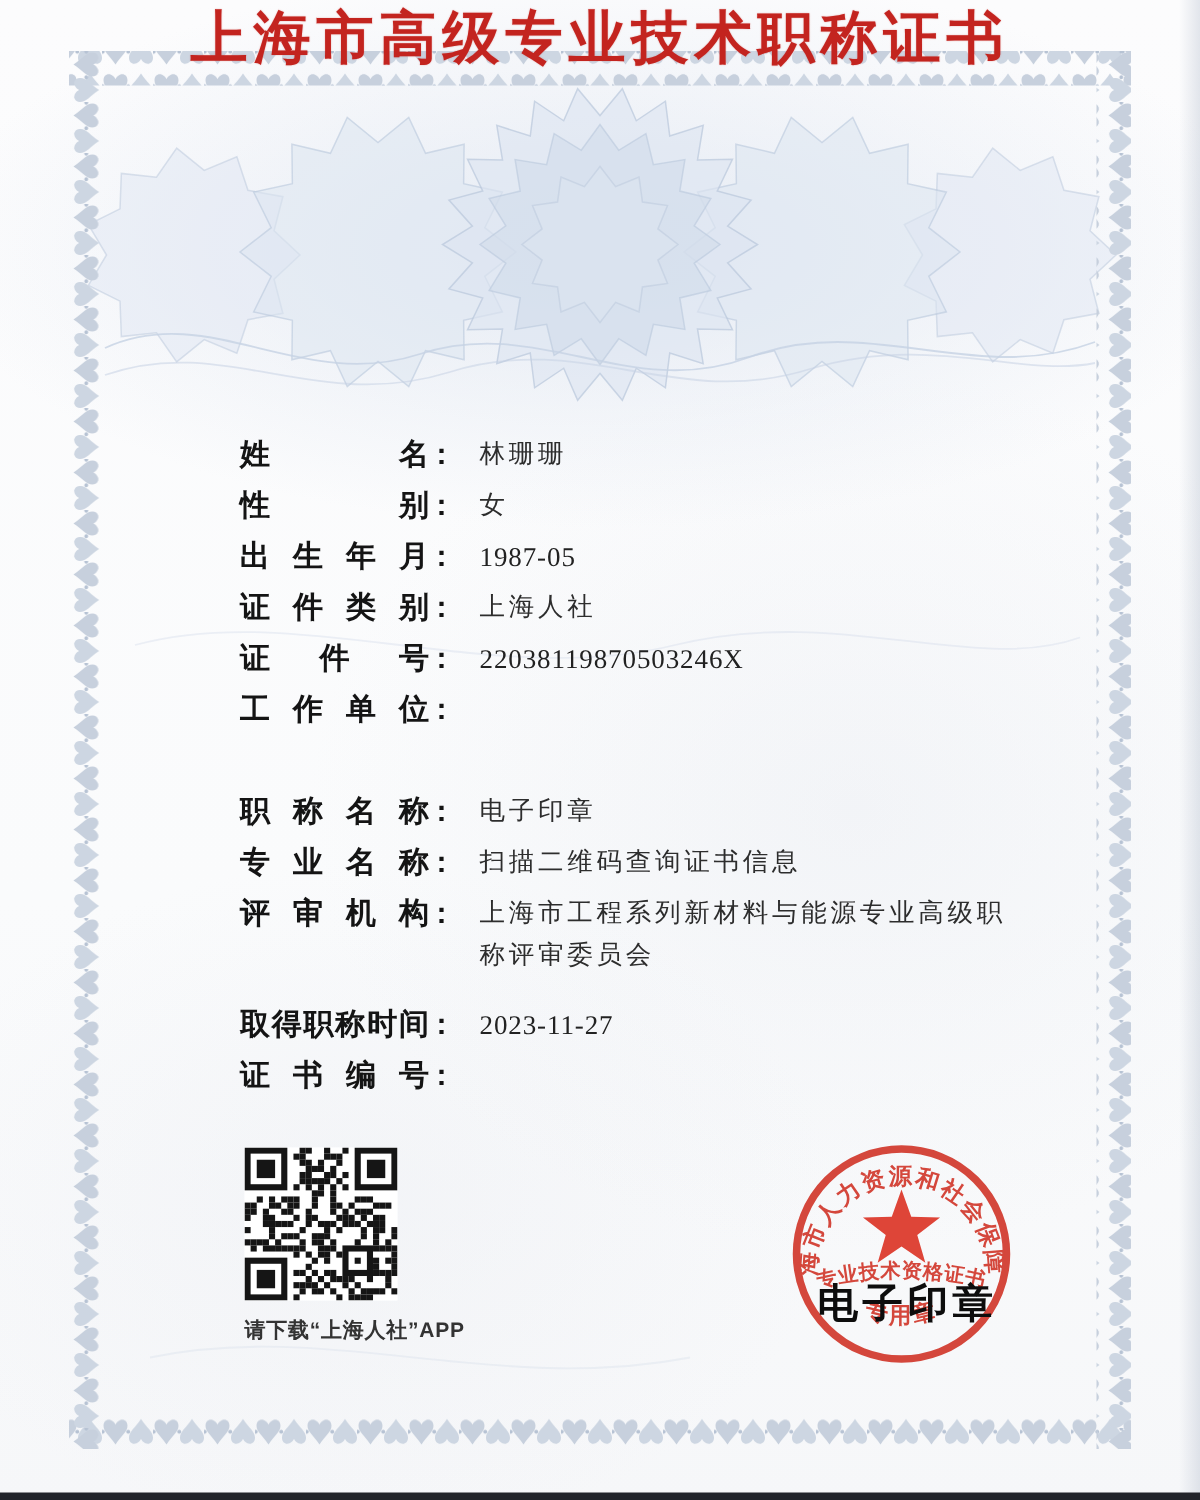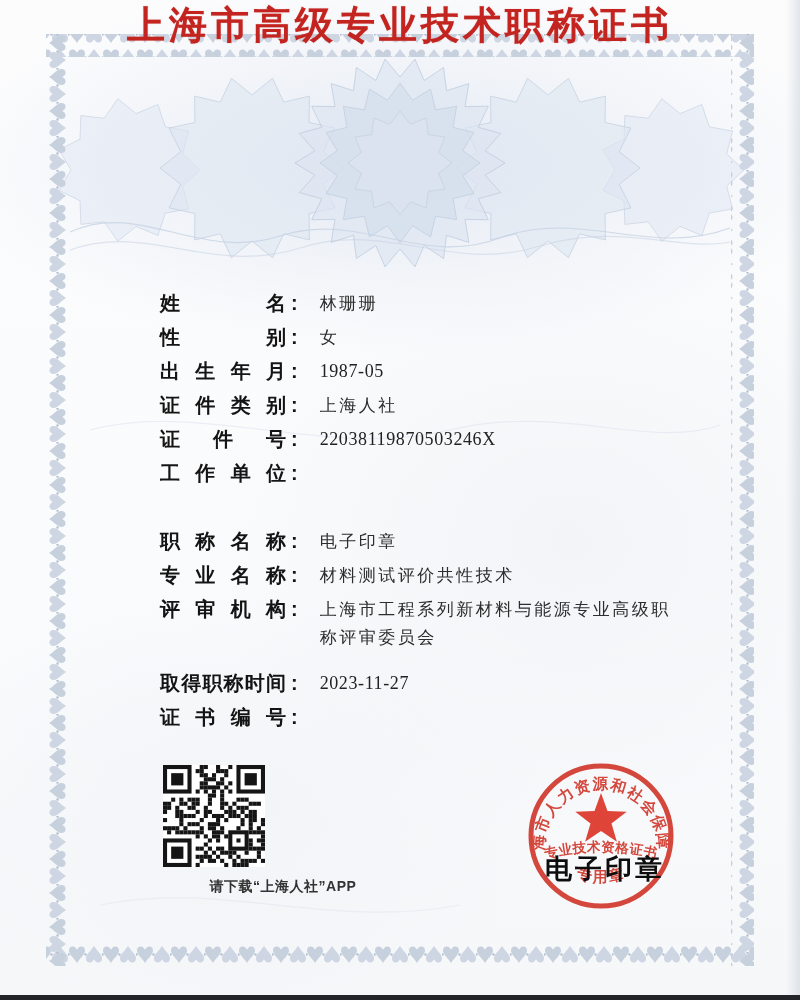--- a/index.html
+++ b/index.html
@@ -31,21 +31,21 @@
   }
   .colon{font-size:20px; font-weight:700; color:#141414; line-height:28px; margin-left:5px;}
   .val{margin-left:22px; line-height:28px; color:#2d2d2d;}
   .val-kai{font-family:"DejaVu Serif","Liberation Serif",serif; font-size:17px; letter-spacing:2.5px;}
   .val-num{font-family:Liberation Serif, serif; font-size:18px; letter-spacing:0.6px; color:#222;}
   .val-wrap{max-width:384px;}
   
   .qr-box{left:163px; top:765px; width:102px; height:102px; background:#fff;}
   .qr-caption{
     left:163px; top:876px; width:240px;
-    font-size:14px; font-weight:700; color:#333; line-height:21px; letter-spacing:0.5px;text-align:center;
+    font-size:14px; font-weight:700; color:#333; line-height:21px; letter-spacing:0.5px;
   }
   
   .seal{left:518px; top:758px; width:168px; height:164px;}
   .seal-overlay{
     left:545px; top:851px; font-size:27px; font-weight:700; color:#0d0d0d;
     letter-spacing:3px; font-family:"Liberation Sans",sans-serif;
   }
   
   .edge-bottom{left:0; bottom:0; width:100%; height:5px; background:#22242a;}
   .edge-right{right:0; top:0; width:14px; height:100%;
@@ -166,21 +166,21 @@
       <span class="val val-kai">电子印章</span>
     </div>
     <div class="row">
       <span class="jlabel">
           <span>专</span>
           <span>业</span>
           <span>名</span>
           <span>称</span>
         </span>
         <span class="colon">:</span>
-      <span class="val val-kai">材料测试评价共性技术</span>
+      <span class="val val-kai">扫描二维码查询证书信息</span>
     </div>
     <div class="row">
       <span class="jlabel">
           <span>评</span>
           <span>审</span>
           <span>机</span>
           <span>构</span>
         </span>
         <span class="colon">:</span>
       <span class="val val-kai val-wrap">上海市工程系列新材料与能源专业高级职称评审委员会</span>

